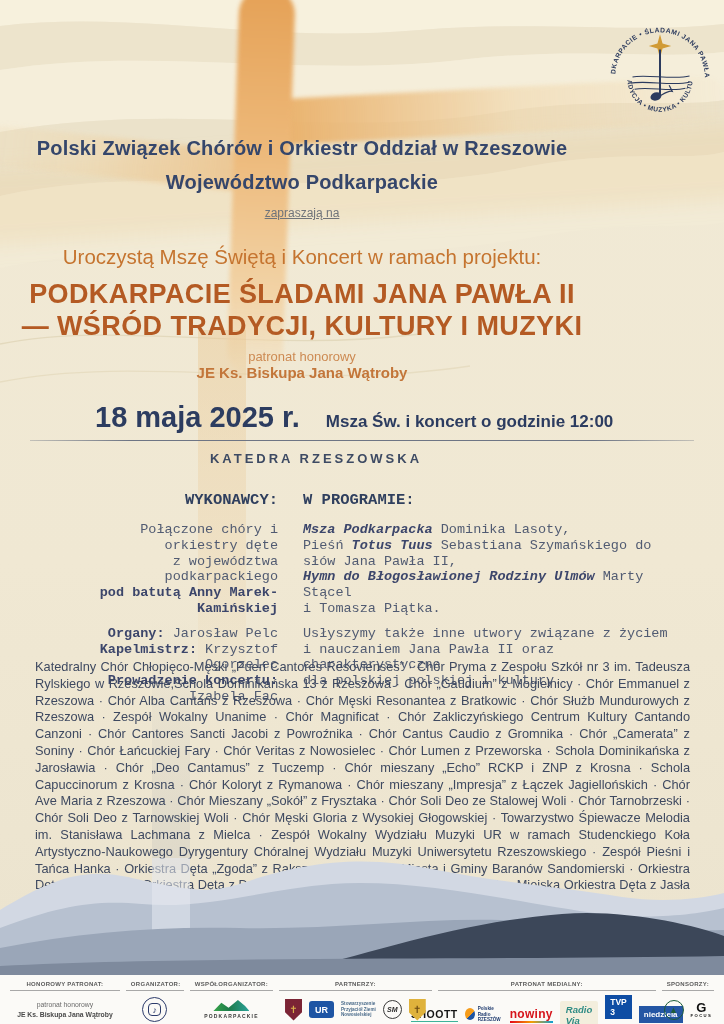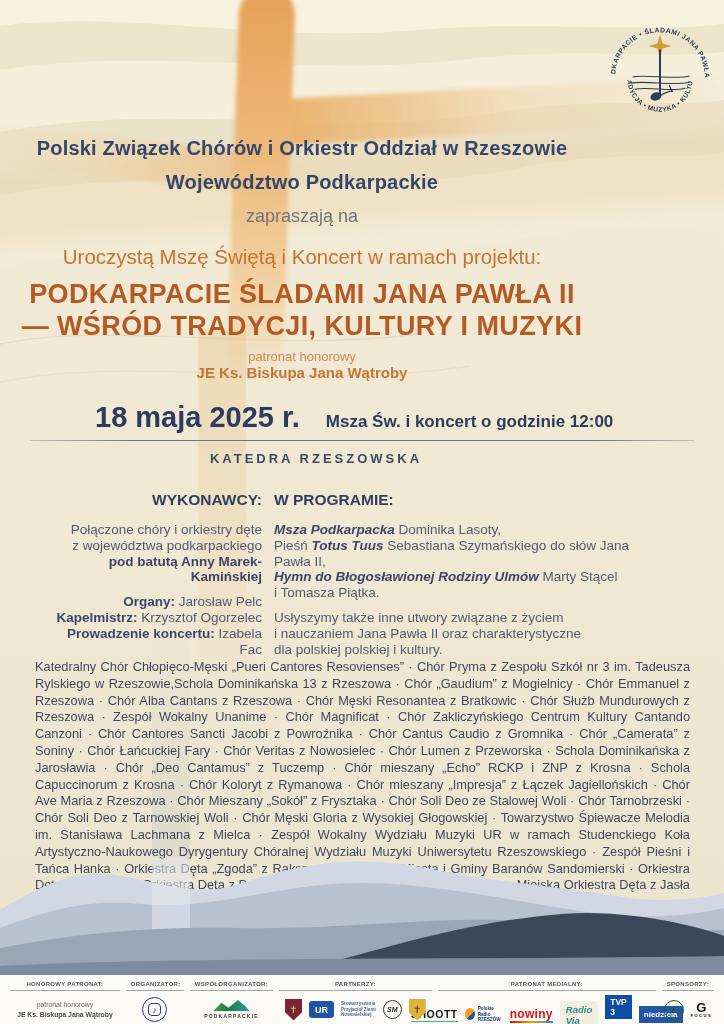--- a/index.html
+++ b/index.html
@@ -47,37 +47,37 @@
   
   .stamp { position:absolute; left:604px; top:18px; width:112px; height:112px; }
   .stamp-arc { font-size:6.6px; font-weight:bold; letter-spacing:0.55px; fill:#2c3b5e; }
   .stamp-arc-b { font-size:6.4px; font-weight:bold; letter-spacing:0.5px; fill:#2c3b5e; }
 
   
   .abs { position:absolute; left:0; width:604px; text-align:center; }
   .org-line { font-size:20px; font-weight:bold; color:#35466b; letter-spacing:0.2px; }
   .org1 { top:137px; }
   .org2 { top:171px; }
-  .invite { top:206px; font-size:18px; color:#70747a; }
+  .invite { top:206px; font-size:12px; color:#70747a;text-decoration:underline; }
   .subtitle { top:245px; font-size:20.5px; font-weight:normal; color:#c5742f; }
   .title-line { font-size:27px; font-weight:800; color:#b45a23; letter-spacing:0.4px; }
   .title1 { top:279px; }
   .title2 { top:311px; }
   .pat-label { top:349px; font-size:13px; color:#cd8a52; }
   .pat-name { top:364px; font-size:15px; font-weight:bold; color:#c3763a; }
 
   .date-row { position:absolute; top:401px; left:95px; width:600px;
     display:flex; align-items:baseline; gap:26px; white-space:nowrap; }
   .date-txt { font-size:29px; font-weight:800; color:#2c3c60; }
   .time-txt { font-size:17px; font-weight:800; color:#2c3c60; }
   .divider { position:absolute; top:440px; left:30px; width:664px; height:1px;
     background:linear-gradient(90deg,rgba(110,117,132,0.35),#6e7584 15%,#6e7584 85%,rgba(110,117,132,0.35)); }
   .venue { top:451px; font-size:13px; font-weight:bold; letter-spacing:3px; color:#3d4a63;padding-left:28px; }
 
-  .columns { position:absolute; top:491px; left:44px; width:624px; display:flex; gap:12px; }
+  .columns { position:absolute; top:491px; left:60px; width:624px; display:flex; gap:25px;font-family:Liberation Mono, monospace; }
   .col-left { width:218px; text-align:right; }
   .col-right { flex:1; text-align:left; }
   .col-head { font-size:15.5px; font-weight:800; color:#2f3f5e; margin-bottom:13px; }
   .col p { font-size:13.5px; line-height:15.8px; color:#515b72; margin-bottom:9px; }
   .col .ln { display:block; }
   .col strong { color:#3c466b; font-weight:800; }
   .piece-title { font-weight:800; font-style:italic; color:#3c466b; }
 
   .participants { position:absolute; top:659px; left:35px; width:655px;
     font-size:12.8px; line-height:16.8px; text-align:justify; color:#3e4960; }

